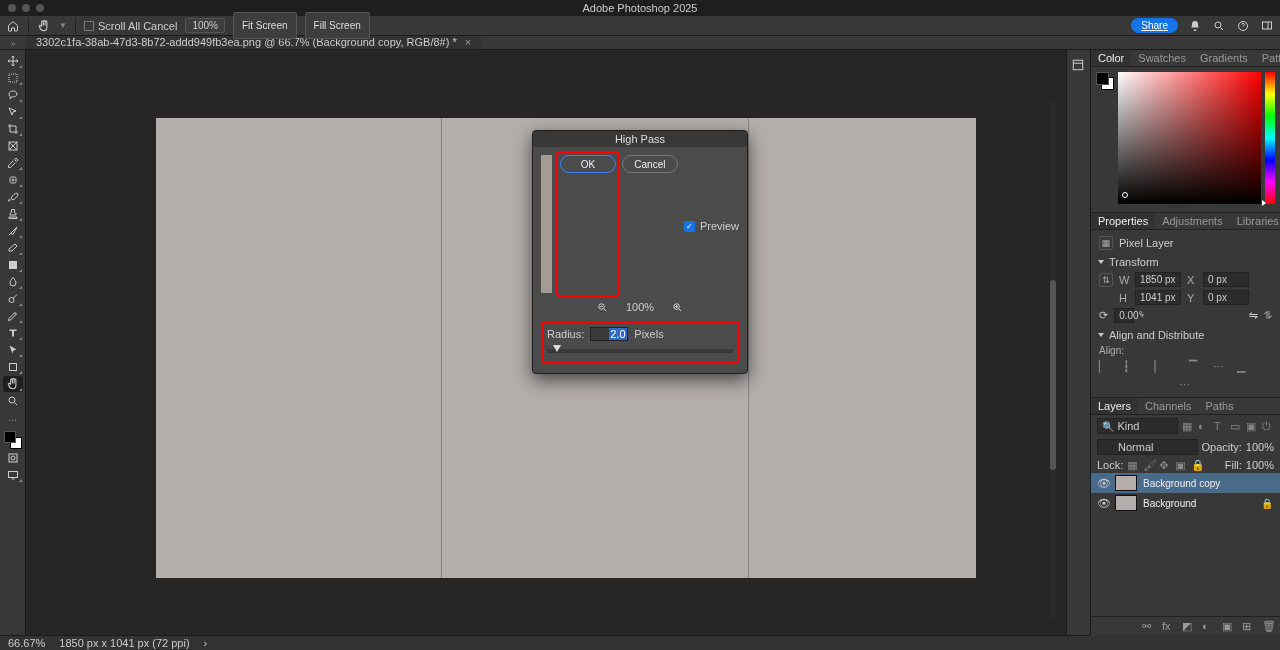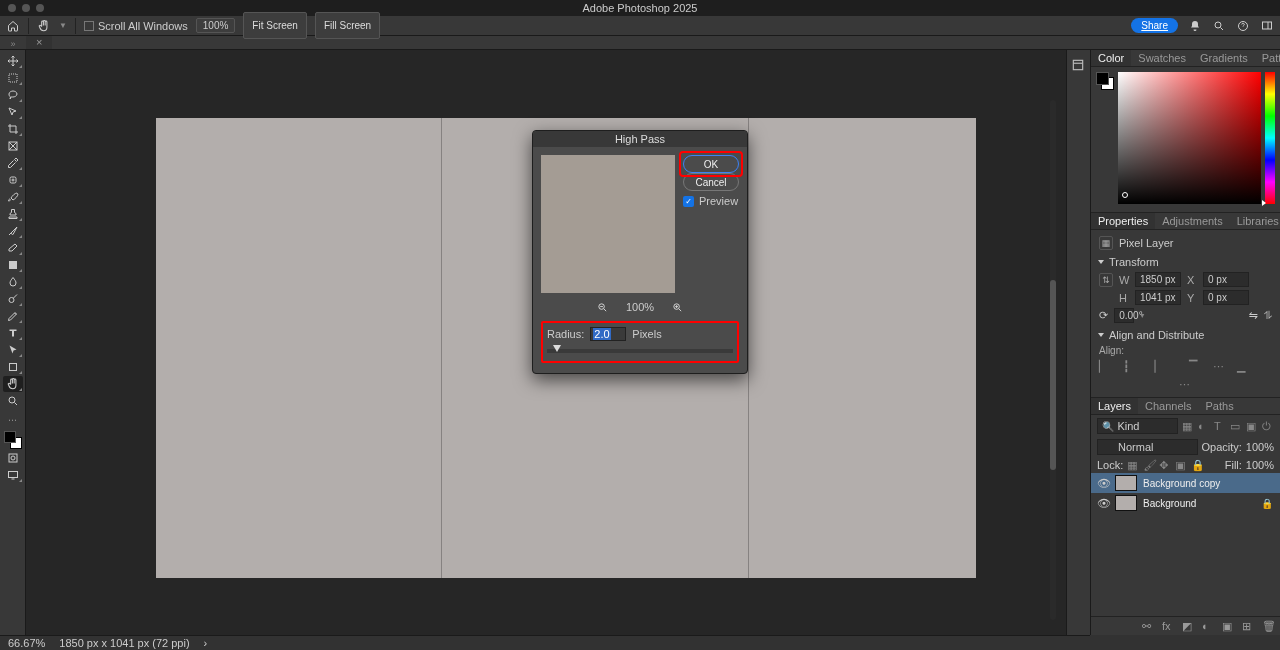--- a/index.html
+++ b/index.html
@@ -95,31 +95,31 @@
 .lfoot .fi { width:12px;height:12px;color:#999; }
 
 
 .status { height:15px; background:#323232; border-top:1px solid #1a1a1a; display:flex; align-items:center; padding:0 8px; gap:14px; color:#999; font-size:10px; position:absolute; bottom:0; left:0; right:190px; }
 
 
 .dialog { position:absolute; left:532px; top:130px; width:216px; background:#4b4b4b; border:1px solid #1e1e1e; border-radius:4px; box-shadow:0 6px 18px rgba(0,0,0,.6); }
 .dlg-title { height:16px; background:#383838; text-align:center; font-size:11px; color:#ddd; display:flex;align-items:center;justify-content:center; border-top-left-radius:4px;border-top-right-radius:4px; }
 .dlg-body { display:flex; padding:8px; gap:8px; }
 .dlg-preview { width:136px; height:138px; background:#a49c94; }
-.dlg-side { display:flex; flex-direction:column; align-items:stretch; }
+.dlg-side { display:flex; flex-direction:row; gap:6px; align-items:stretch; }
 .dlg-btn { width:56px; height:18px; border:1px solid #777; border-radius:9px; background:#4b4b4b; font-size:10px; color:#eee; display:flex; align-items:center; justify-content:center; }
 .dlg-btn.ok { border-color:#3b82f6; }
 .hl-ok { position:absolute; border:2px solid #f00; border-radius:4px; }
 .dlg-check { display:flex; align-items:center; gap:5px; font-size:10px; color:#eee; margin-top:4px; }
 .dlg-check .box { width:11px;height:11px;background:#1473e6;border-radius:2px;display:flex;align-items:center;justify-content:center;color:#fff;font-size:8px; }
 .dlg-zoomrow { display:flex; align-items:center; justify-content:center; gap:18px; padding:0 8px 4px; font-size:10px; color:#ddd; }
 .dlg-bottom { padding:4px 8px 10px; }
 .radius-hl { border:2px solid #f00; padding:4px 4px 8px; border-radius:2px; }
 .radius-row { display:flex; align-items:center; gap:6px; font-size:10px; color:#ddd; }
-.rinput { width:36px; background:#3a3a3a; border:1px solid #222; color:#fff; font-size:10px; padding:0 2px; }
+.rinput { width:36px; background:#3a3a3a; border:1px solid #222; color:#fff; font-size:10px; padding:0 18px; }
 .rinput .sel { background:#316ac5; color:#fff; padding:0 1px; }
 .slider { margin-top:8px; height:4px; background:#3a3a3a; position:relative; }
 .slider .knob { position:absolute; left:6px; top:-4px; width:0;height:0;border-left:4px solid transparent;border-right:4px solid transparent;border-top:7px solid #ddd; }
 svg { display:block; }
 </style>
 </head>
 <body>
 
 <div class="titlebar">
   <div class="traffic">
@@ -139,21 +139,21 @@
   <span class="sep"></span>
   <span>
     <svg width="14" height="14" viewBox="0 0 24 24" fill="none" stroke="#ccc" stroke-width="1.8">
         <path d="M8 13V5a1.5 1.5 0 1 1 3 0v6M11 11V4a1.5 1.5 0 1 1 3 0v7M14 11V5a1.5 1.5 0 1 1 3 0v9c0 3-2 6-5.5 6S6 18 5 15l-1-2a1.5 1.5 0 0 1 2.6-1.5L8 13"></path>
       </svg>
   </span>
   <span style="font-size:8px;color:#888">▼</span>
   <span class="sep"></span>
   <label style="display:flex;align-items:center;font-size:10px;">
     <span class="chk"></span>
-      <span>Scroll All Windows</span>
+      <span>Scroll All Cancel</span>
   </label>
   <span class="zoomval">100%</span>
   <span class="btn">Fit Screen</span>
   <span class="btn">Fill Screen</span>
   <div class="right">
     <span class="share-btn">Share</span>
     <span class="opt-icon">
         <svg width="12" height="12" viewBox="0 0 24 24" fill="#ccc">
           <path d="M12 2a6 6 0 0 0-6 6v4l-2 3h16l-2-3V8a6 6 0 0 0-6-6zm0 20a3 3 0 0 0 3-3H9a3 3 0 0 0 3 3z"></path>
         </svg>
@@ -175,20 +175,21 @@
           <rect x="3" y="4" width="18" height="14"></rect>
           <path d="M14 4v14"></path>
         </svg>
       </span>
   </div>
 </div>
 
 <div class="tabrow">
   <div class="tabpin">»</div>
   <div class="doctab">
+    <span>3302c1fa-38ab-47d3-8b72-addd949fb3ea.png @ 66.7% (Background copy, RGB/8#) *</span>
     <span class="x">×</span>
   </div>
 </div>
 
 <div class="main">
 
   <div class="tools">
     <div class="tool">
         <svg width="12" height="12" viewBox="0 0 24 24" fill="none" stroke="#ccc" stroke-width="2">
           <path d="M12 2v20M2 12h20M12 2l-3 3M12 2l3 3M12 22l-3-3M12 22l3-3M2 12l3-3M2 12l3 3M22 12l-3-3M22 12l-3 3"></path>

